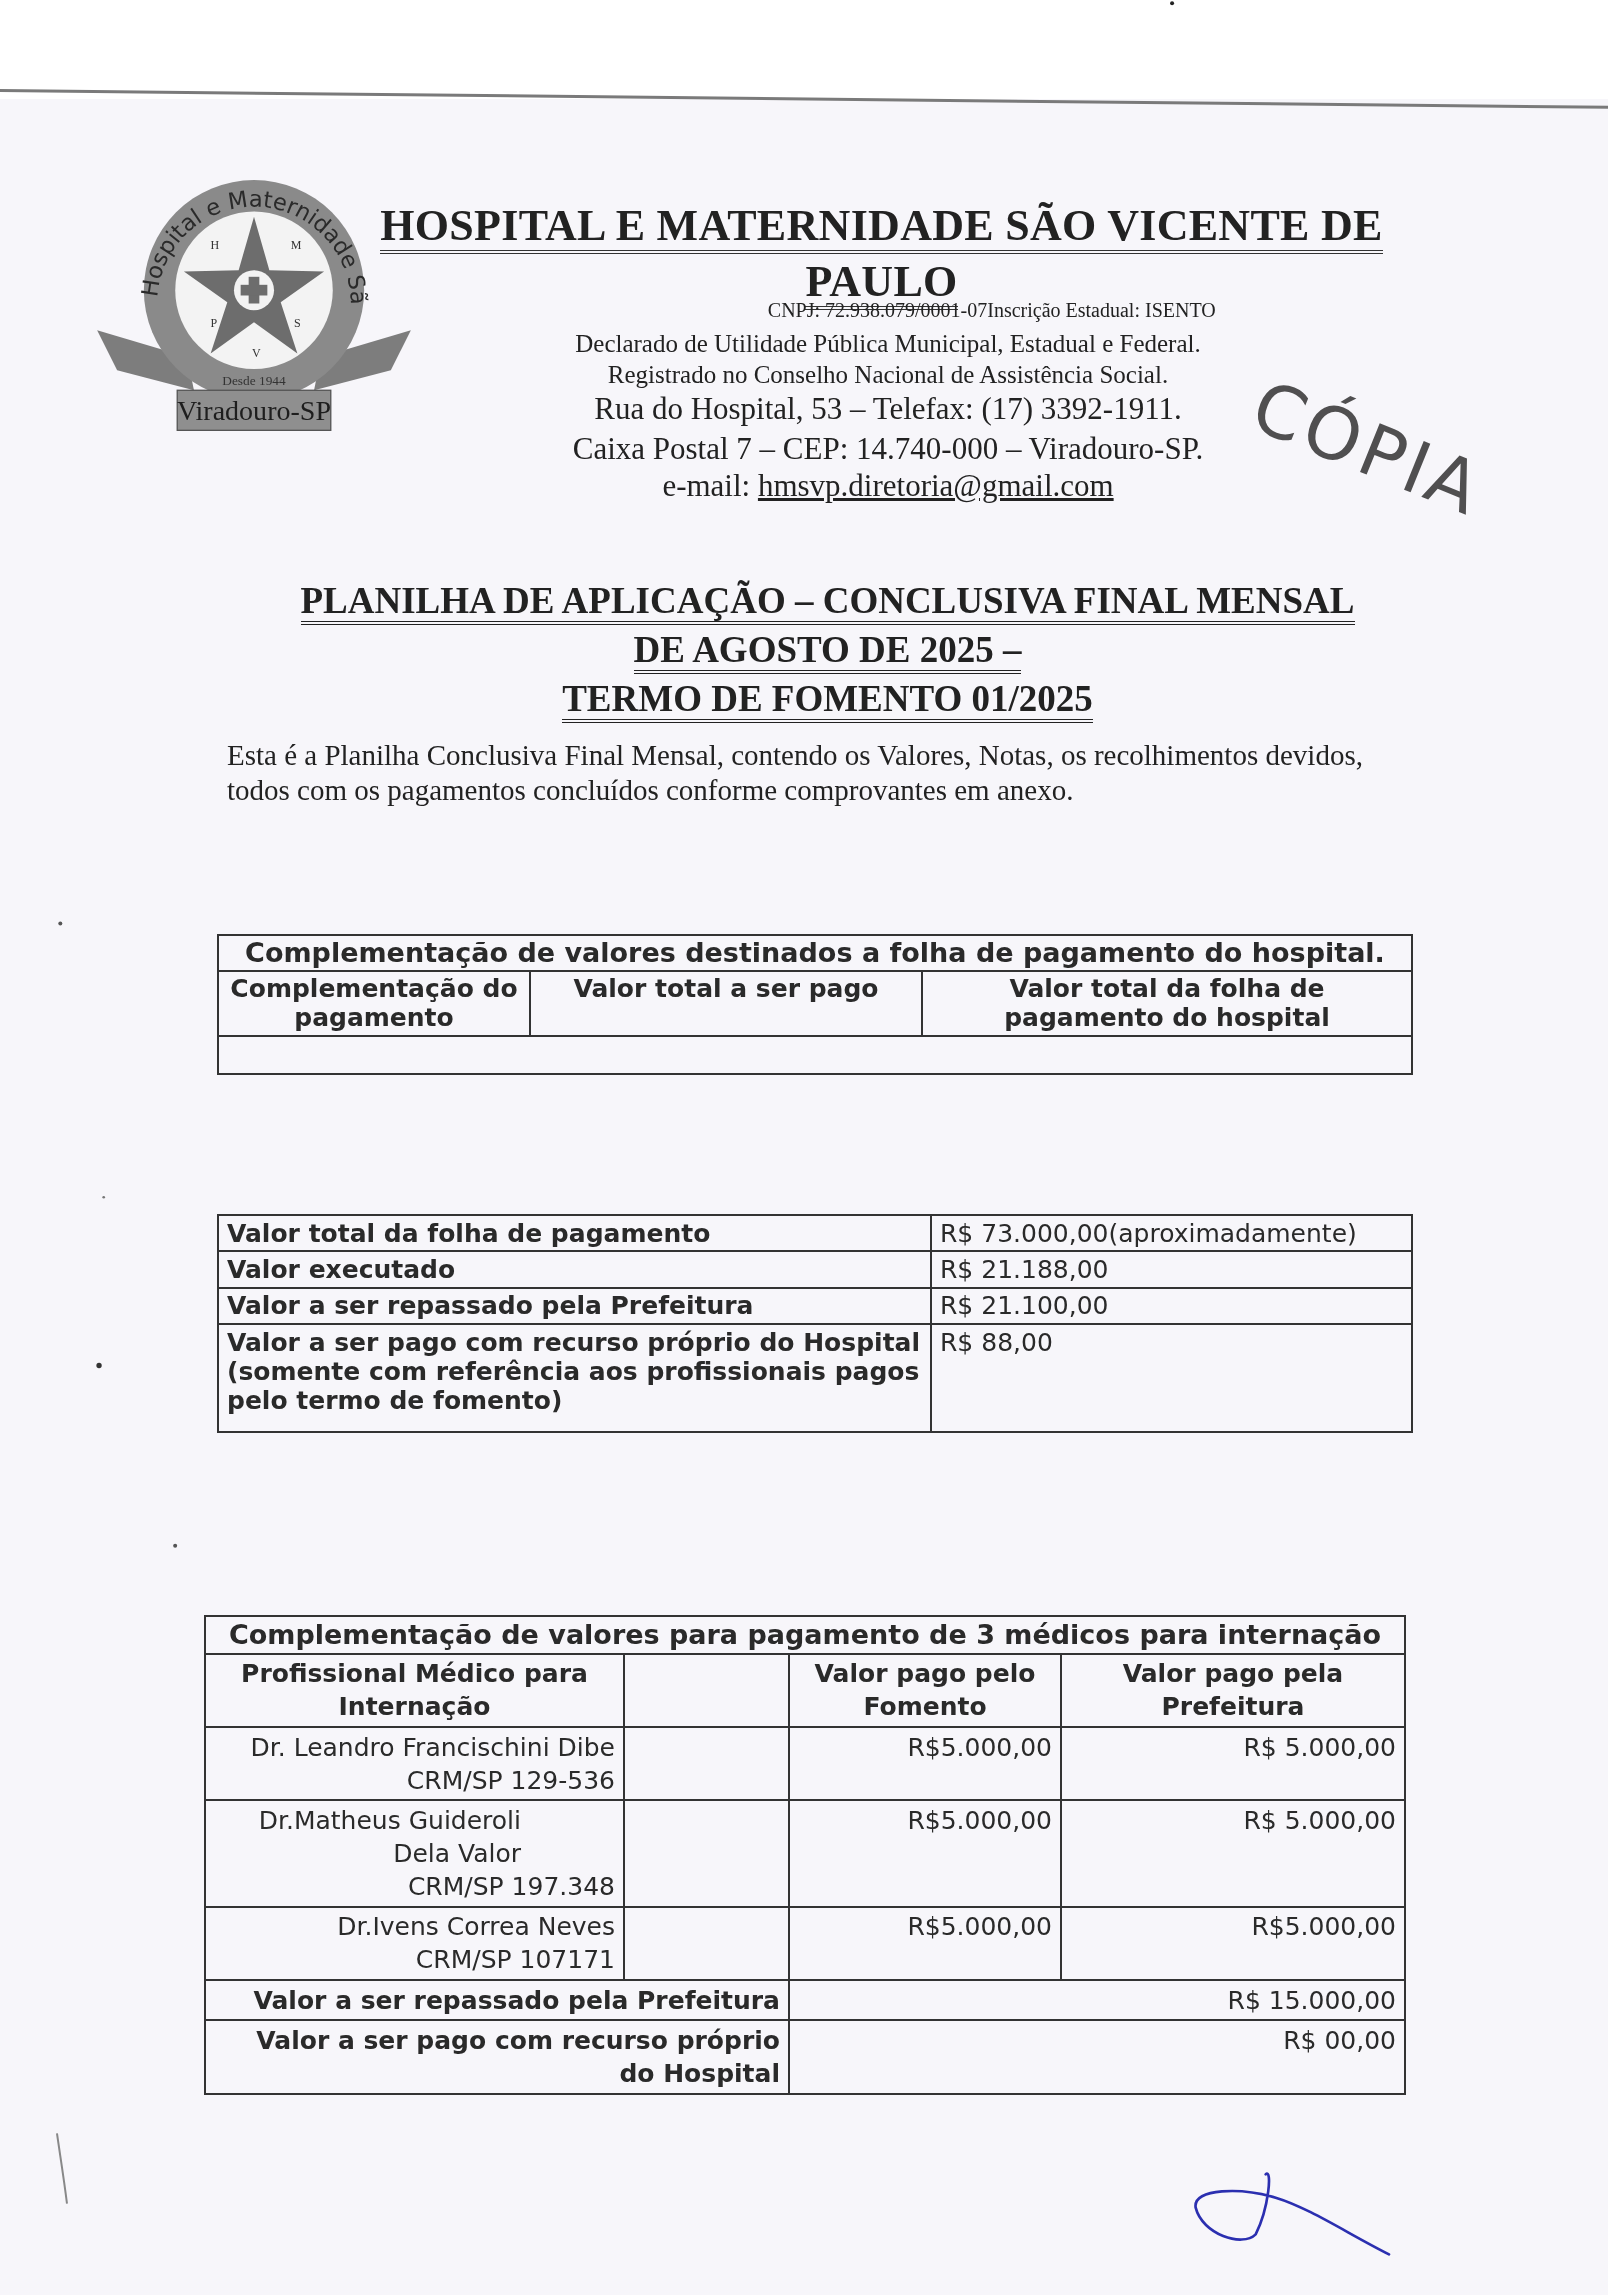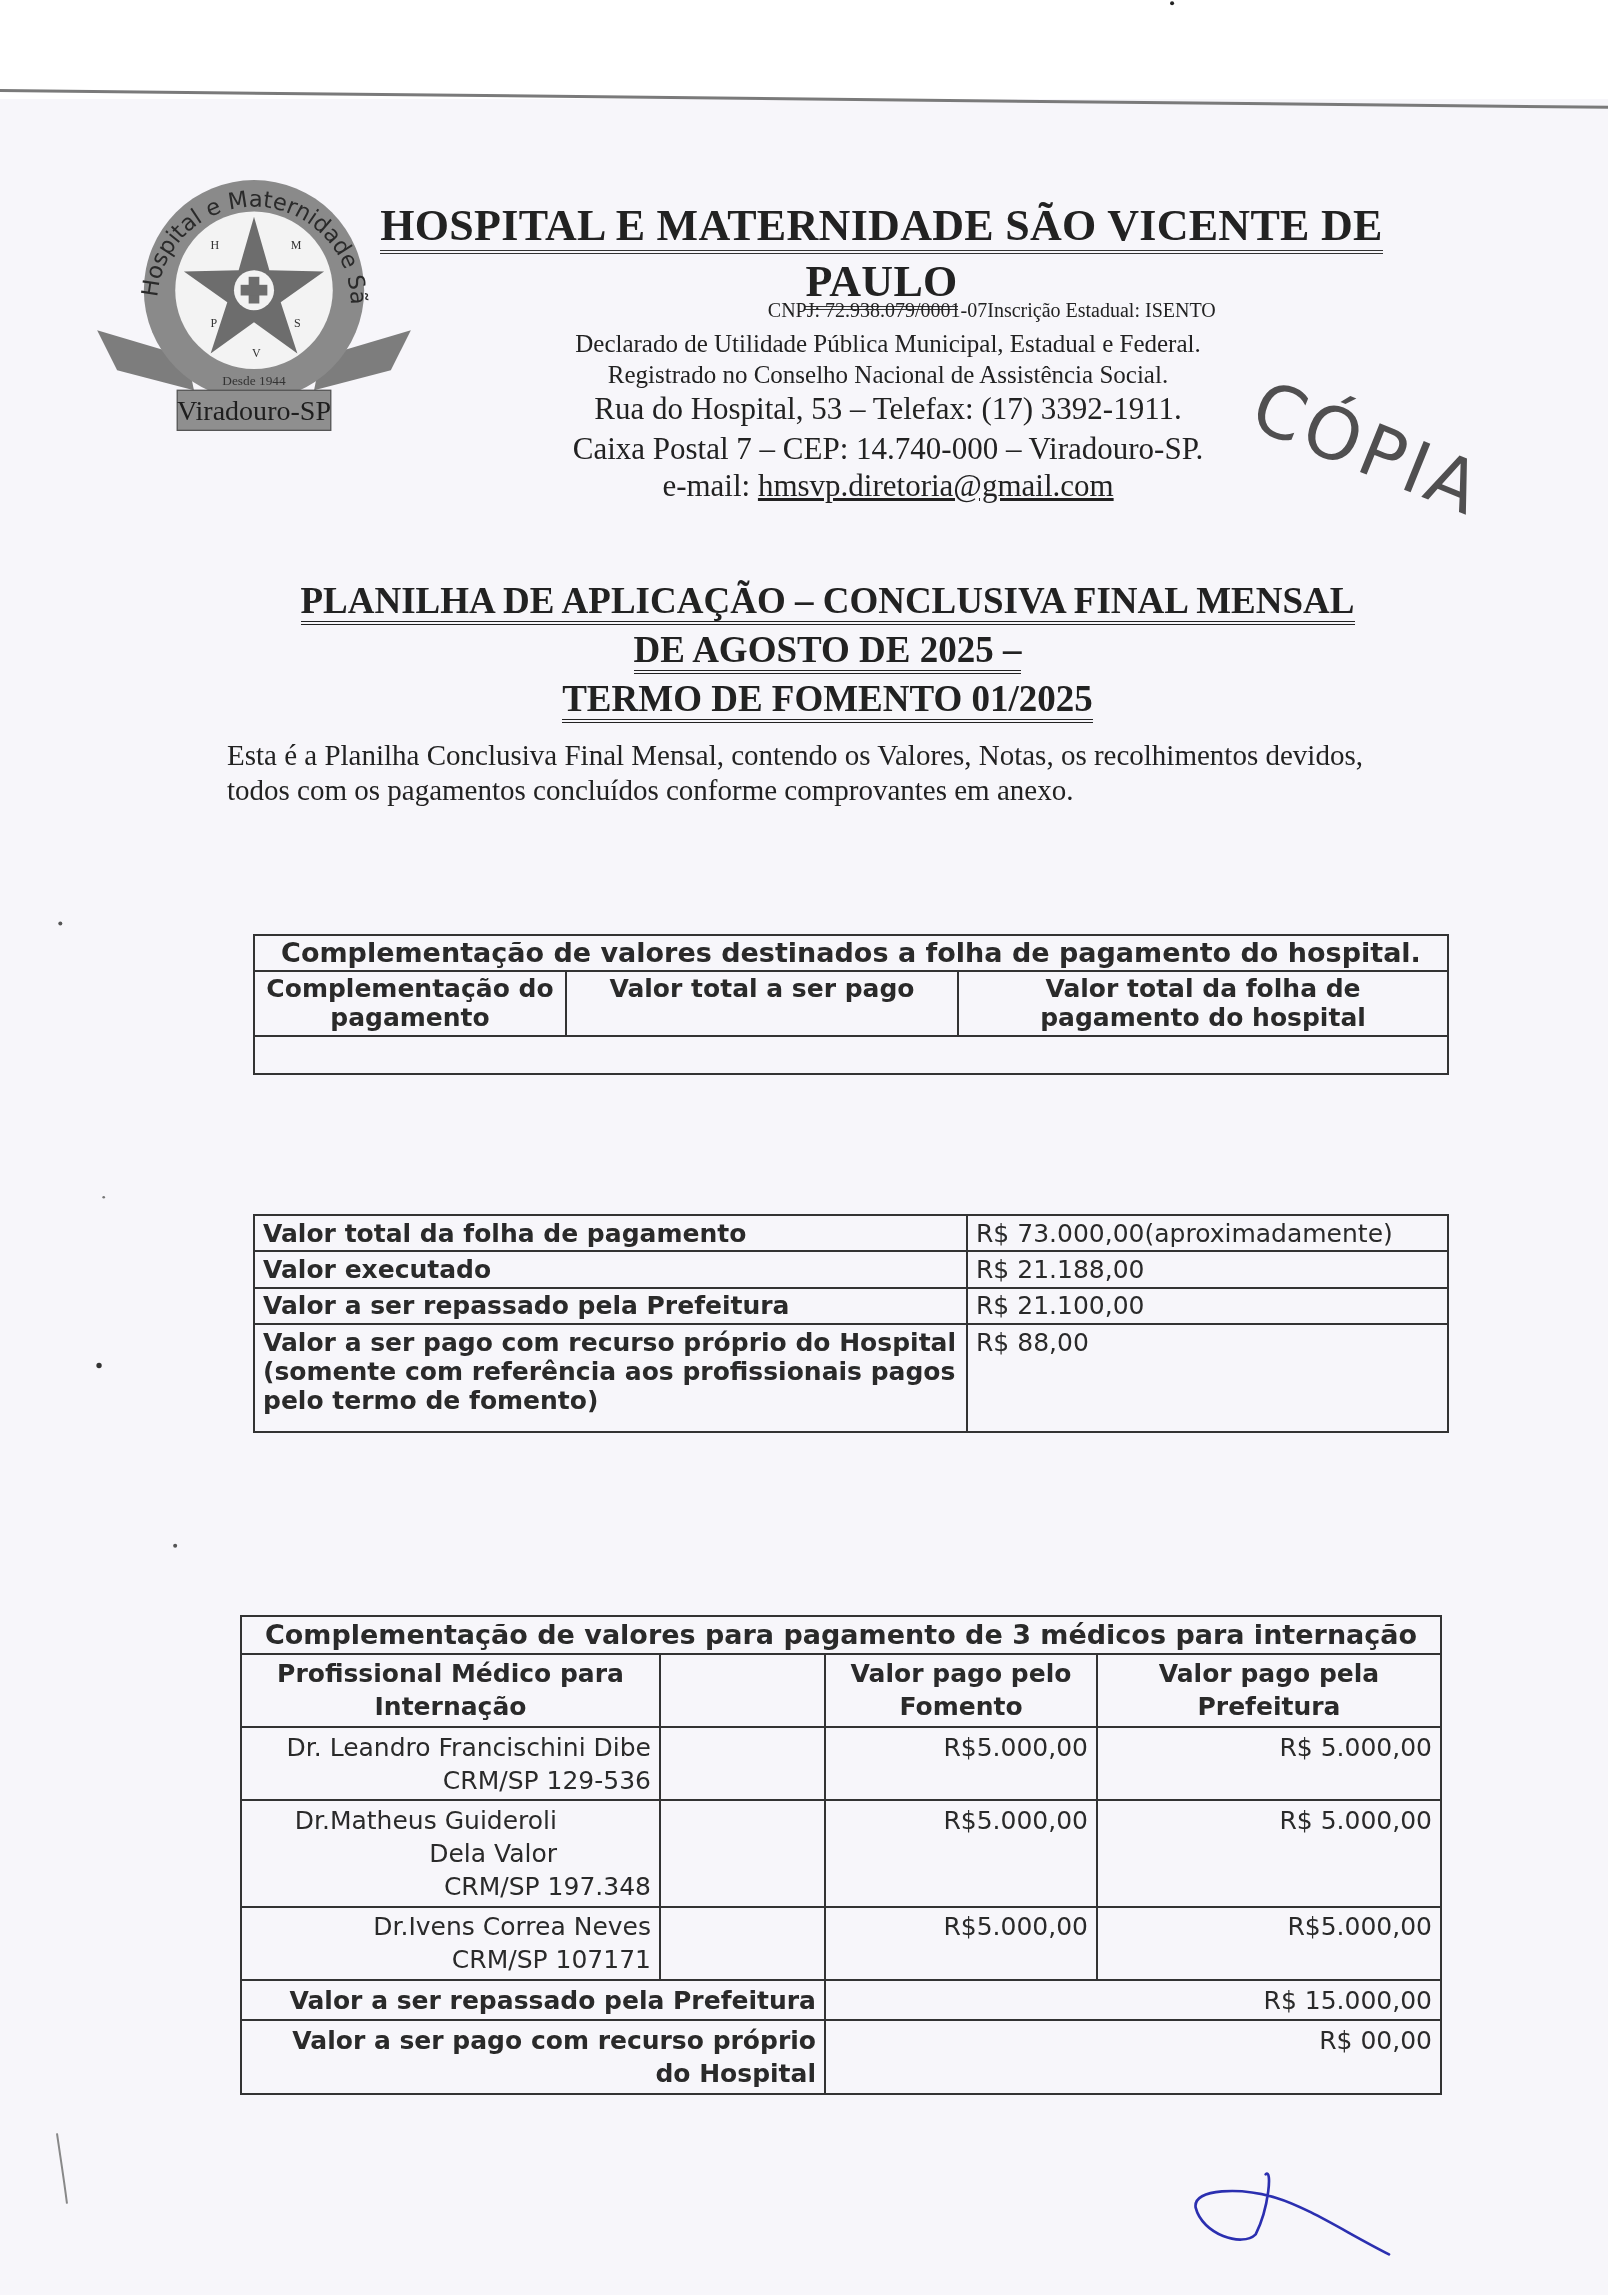--- a/index.html
+++ b/index.html
@@ -47,21 +47,21 @@
     position: absolute; left: 240px; top: 576px; width: 1175px;
     text-align: center; font-weight: bold; font-size: 37px; line-height: 49px;
   }
   .doc-title div span { border-bottom: 4px double #222; }
   .intro {
     position: absolute; left: 227px; top: 738px; width: 1162px;
     font-size: 29px; line-height: 35px;
   }
   table.grid {
     position: absolute; border-collapse: collapse;
-    font-family: "DejaVu Sans", sans-serif; color: #2a2a2a; margin-left: 36px;
+    font-family: "DejaVu Sans", sans-serif; color: #2a2a2a;
   }
   table.grid td { border: 2px solid #333; vertical-align: top; padding: 2.7px 8px; }
   .t1 { left: 217px; top: 934px; width: 1196px; font-size: 25px; }
   .t1 .cap { font-weight: bold; text-align: center; font-size: 27px; padding: 1.3px 4px; }
   .t1 .hd { font-weight: bold; text-align: center; }
   .t1 .c1 { font-family: "Liberation Sans", sans-serif; font-size: 27px; line-height: 31px; }
   .center { text-align: center; }
   .t1 .spacer td { height: 31px; }
   .t2 { left: 217px; top: 1214px; width: 1196px; font-size: 25px; }
   .t2 td.lbl { font-weight: bold; width: 695px; }

